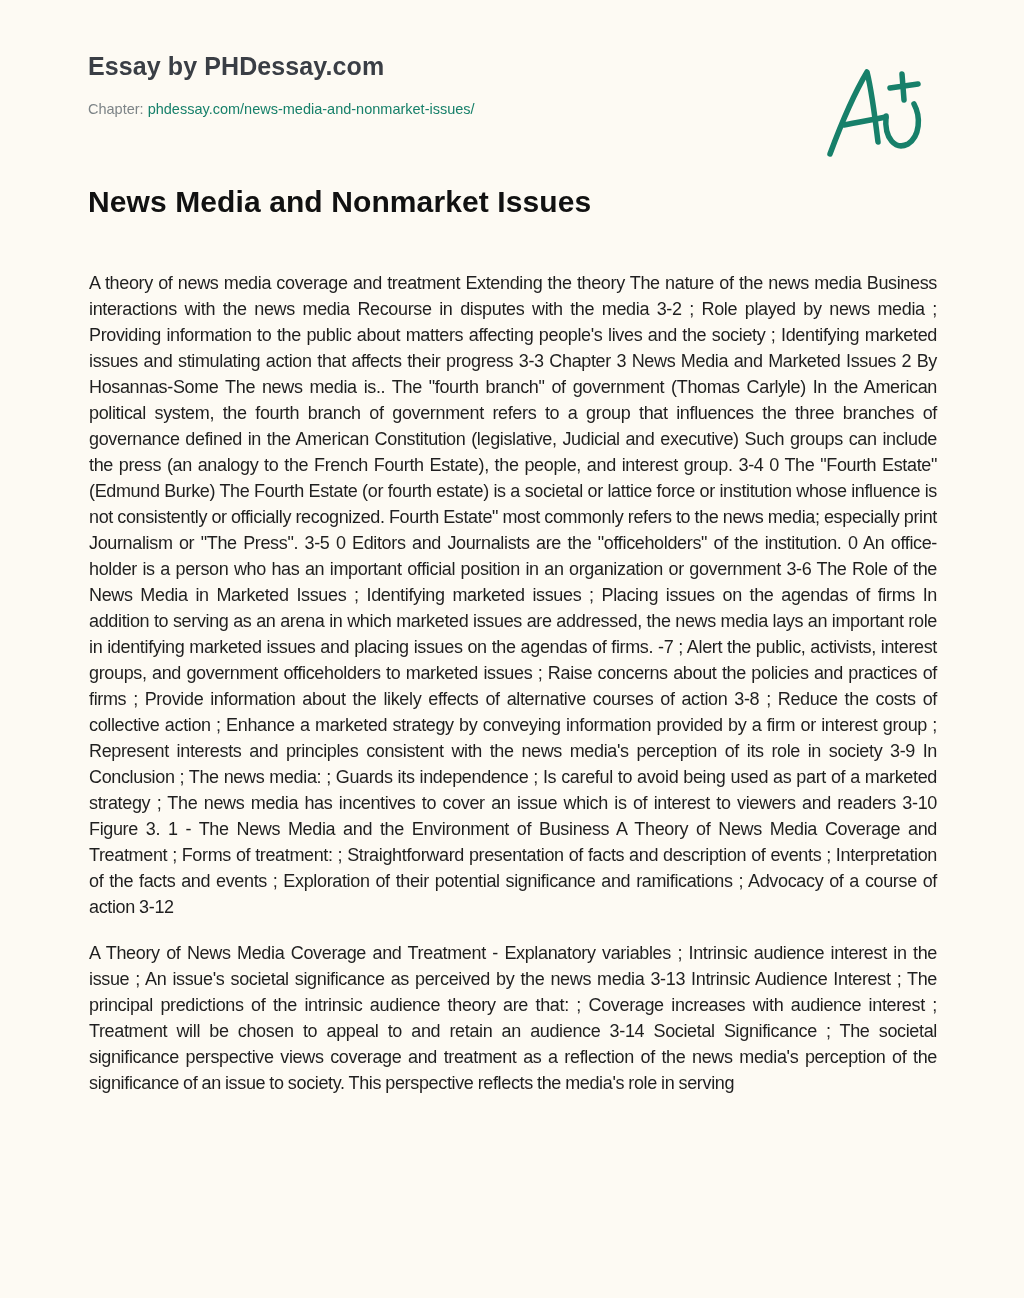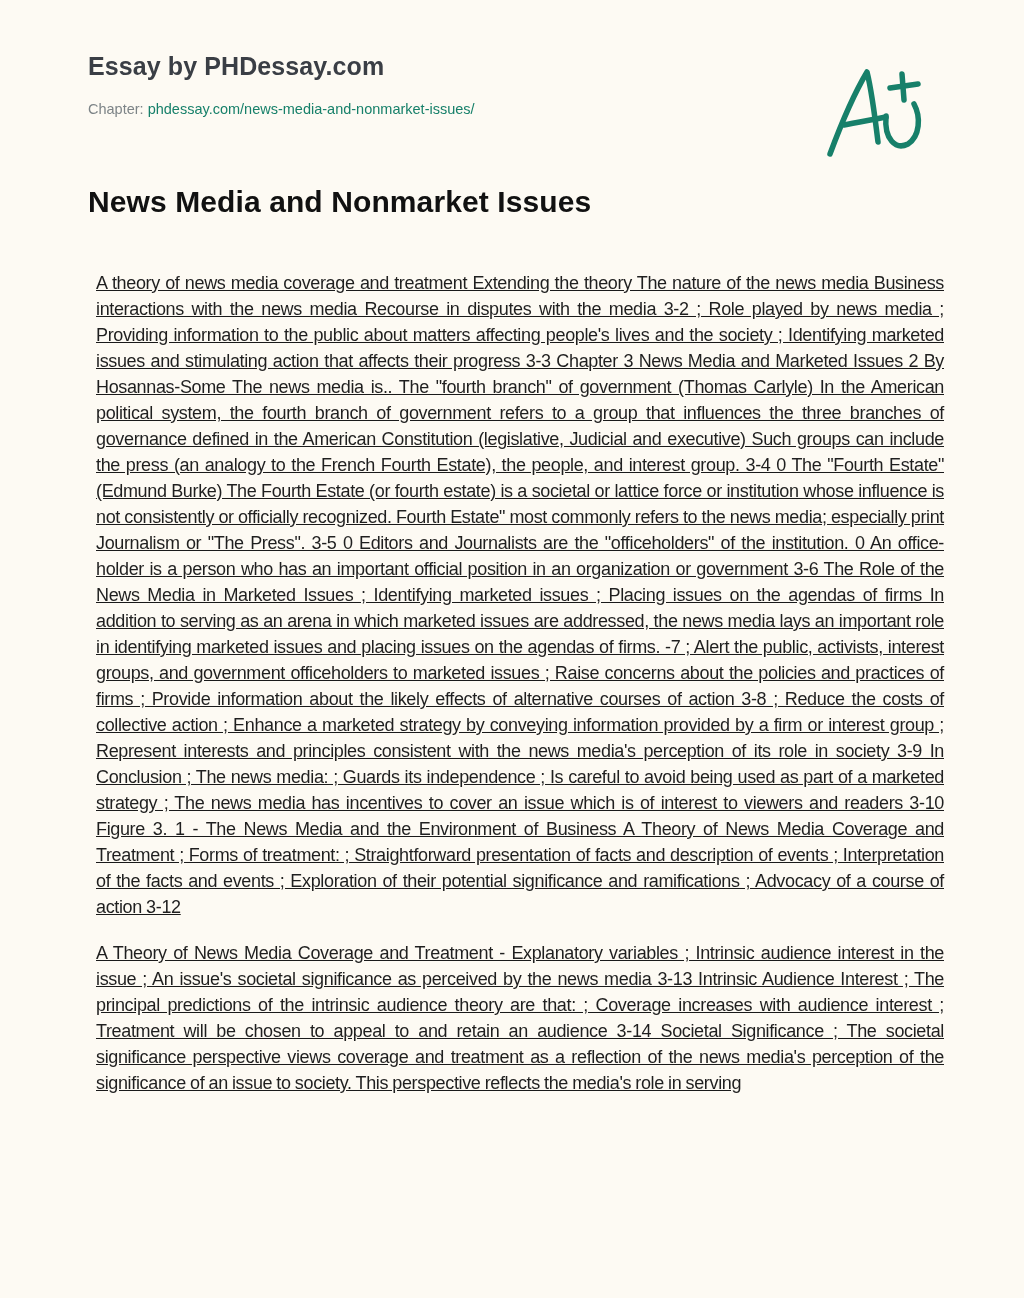--- a/index.html
+++ b/index.html
@@ -52,24 +52,23 @@
       top: 183px;
       margin: 0;
       font-size: 30px;
       font-weight: bold;
       color: #111111;
       line-height: 38px;
       letter-spacing: 0.1px;
     }
     .body-text {
       position: absolute;
-      left: 96px;
+      left: 89px;
       top: 270px;
       width: 848px;
-      text-decoration: underline;
     }
     .paragraph {
       margin: 0 0 20px 0;
       font-size: 18px;
       line-height: 26px;
       text-align: justify;
       color: #1f1f1f;
       letter-spacing: -0.35px;
       word-spacing: -0.5px;
     }

